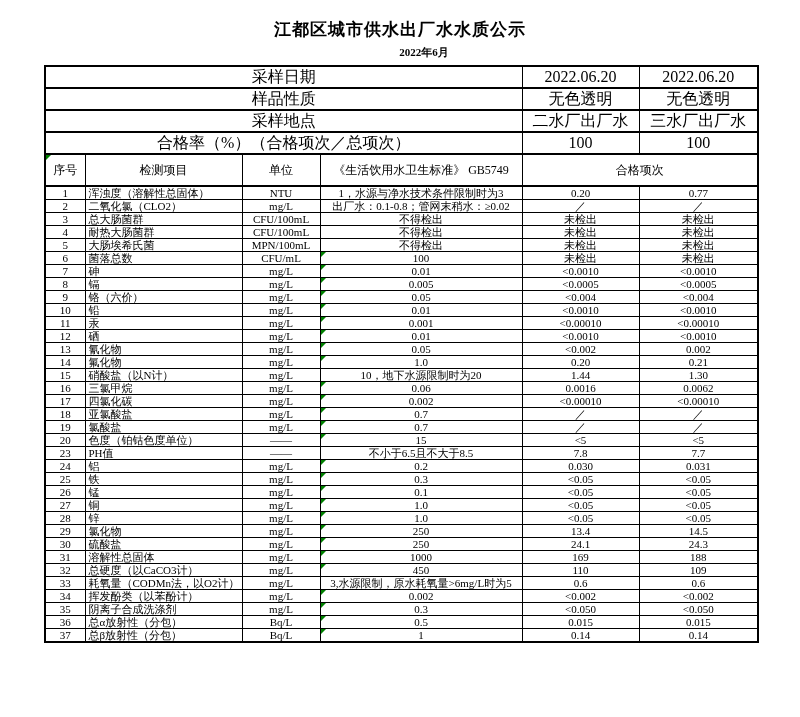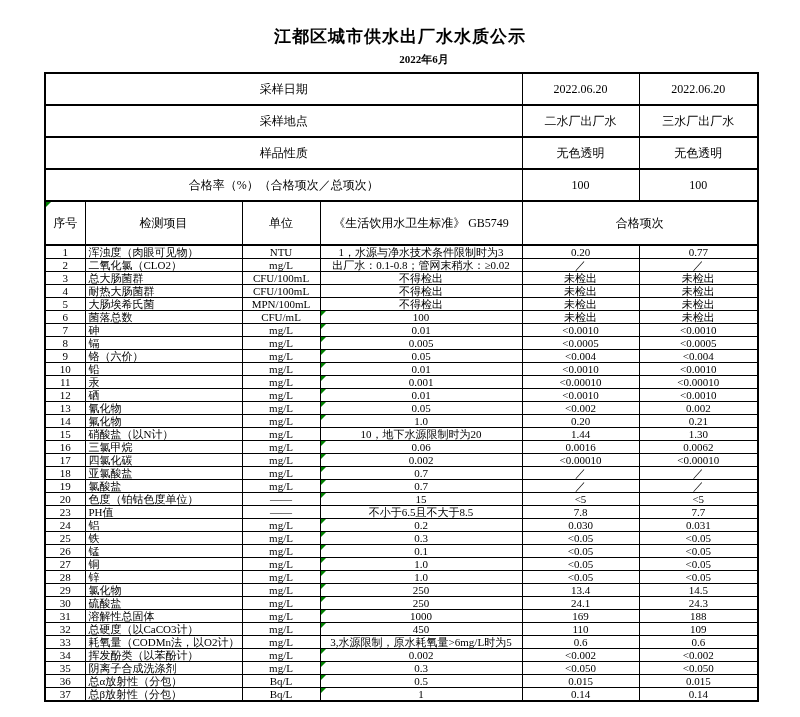--- a/index.html
+++ b/index.html
@@ -7,21 +7,21 @@
     margin: 0; padding: 0;
     width: 800px; height: 717px;
     background: #ffffff;
     color: #000000;
     font-family: "Liberation Serif", "DejaVu Serif", serif;
   }
   .page-title {
     text-align: center;
     font-weight: bold;
     font-size: 17px;
-    padding-top: 25px;
+    padding-top: 18px;
     letter-spacing: 1px;
   }
   .page-subtitle {
     text-align: center;
     font-weight: bold;
     font-size: 11px;
     margin-top: 4px;
     margin-left: 48px;
   }
   table.wq-table {
@@ -34,27 +34,27 @@
   td {
     border: 1px solid #000;
     padding: 0;
     text-align: center;
     white-space: nowrap;
     position: relative;
     font-size: 11px;
     line-height: 12px;
   }
   tr.info-row td {
-    height: 32px;
-    font-size: 12px;
+    height: 22px;
+    font-size: 16px;
     border-top-width: 2px;
     border-bottom-width: 2px;
   }
   tr.col-header-row td {
-    height: 44px;
+    height: 32px;
     font-size: 12px;
     border-top: 2px solid #000;
     border-bottom: 2px solid #000;
   }
   tbody#rows-body td { height: 12.7px; }
   td.c-item { text-align: left; padding-left: 3px; overflow: hidden; }
   .corner-marker {
     position: absolute;
     top: 0; left: 0;
     width: 0; height: 0;
@@ -79,46 +79,46 @@
         <col style="width:117px">
         <col style="width:119px">
     </colgroup>
     <tbody>
       <tr class="info-row">
         <td colspan="4">采样日期</td>
         <td>2022.06.20</td>
         <td>2022.06.20</td>
       </tr>
       <tr class="info-row">
+        <td colspan="4">样品性质</td>
+        <td>无色透明</td>
+        <td>无色透明</td>
+      </tr>
+      <tr class="info-row">
         <td colspan="4">采样地点</td>
         <td>二水厂出厂水</td>
         <td>三水厂出厂水</td>
-      </tr>
-      <tr class="info-row">
-        <td colspan="4">样品性质</td>
-        <td>无色透明</td>
-        <td>无色透明</td>
       </tr>
       <tr class="info-row">
         <td colspan="4">合格率（%）（合格项次／总项次）</td>
         <td>100</td>
         <td>100</td>
       </tr>
       <tr class="col-header-row">
         <td><span class="corner-marker" style="display:block"></span><span>序号</span></td>
         <td>检测项目</td>
         <td>单位</td>
         <td>《生活饮用水卫生标准》 GB5749</td>
         <td colspan="2">合格项次</td>
       </tr>
     </tbody>
     <tbody id="rows-body">
         <tr>
     <td class="c-no">1</td>
-    <td class="c-item">浑浊度（肉眼可见物）</td>
+    <td class="c-item">浑浊度（溶解性总固体）</td>
     <td class="c-unit">NTU</td>
     <td class="c-std"><span class="std-text">1，水源与净水技术条件限制时为3</span></td>
     <td class="c-r2">0.20</td>
     <td class="c-r3">0.77</td>
   </tr>
         <tr>
     <td class="c-no">2</td>
     <td class="c-item">二氧化氯（CLO2）</td>
     <td class="c-unit">mg/L</td>
     <td class="c-std"><span class="std-text">出厂水：0.1-0.8；管网末稍水：≥0.02</span></td>

